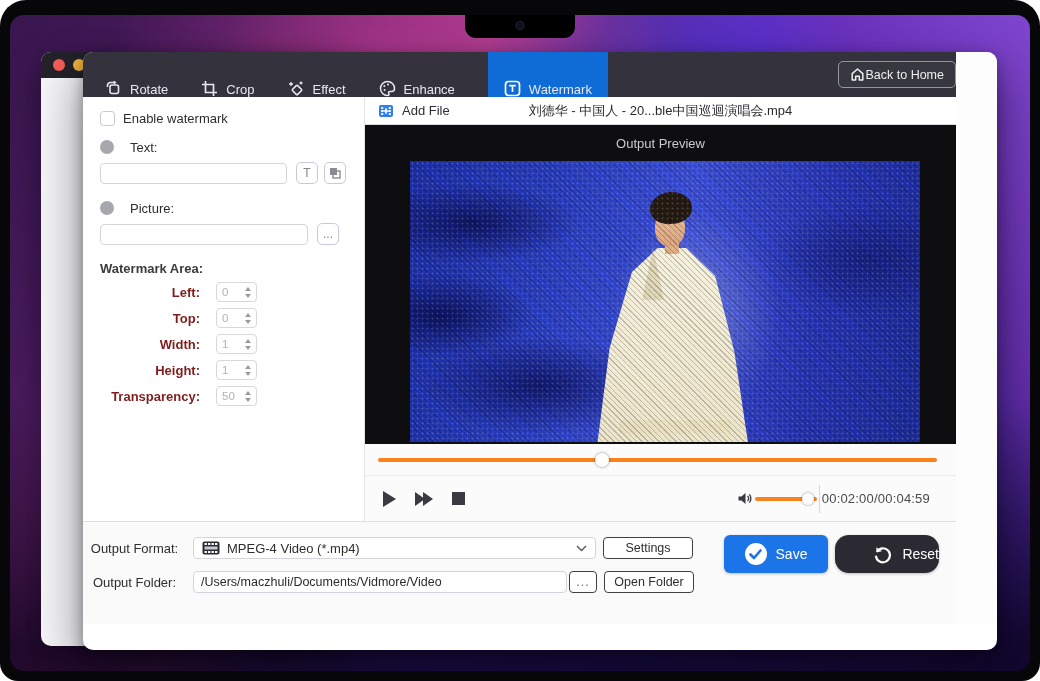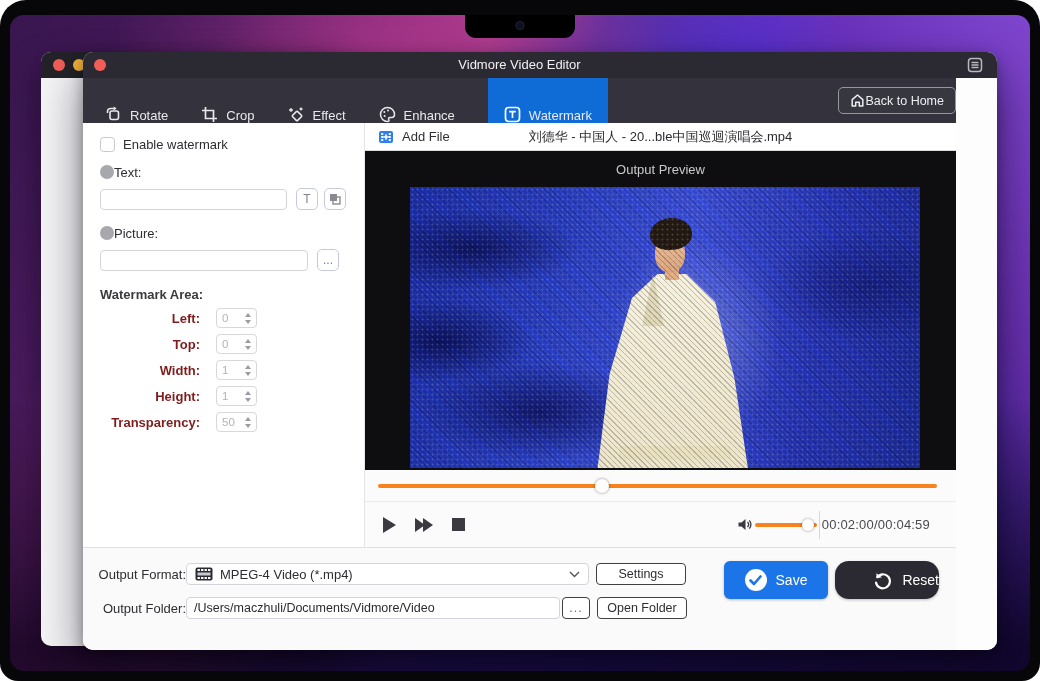--- a/index.html
+++ b/index.html
@@ -50,21 +50,21 @@
   .back-home { position:absolute; right:0; top:9px; height:27px; display:flex; align-items:center; 
                border:1px solid #96969f; border-radius:5px; padding:0 11px; color:#eeeef1; font-size:12.5px; background:rgba(255,255,255,0.02); }
 
   
   .content { display:flex; height:424px; flex:none; }
 
   
   .left-panel { width:282px; background:#ffffff; border-right:1px solid #e4e4e8; padding:12px 0 0 17px; font-size:13px; color:#2e2e32; }
   .check-row { display:flex; align-items:center; gap:8px; height:18px; }
   .checkbox { width:15px; height:15px; border:1.5px solid #c7c7cf; border-radius:3.5px; background:#fff; }
-  .radio-row { display:flex; align-items:flex-start; gap:0; height:16px; margin-top:12px; }
+  .radio-row { display:flex; align-items:center; gap:16px; height:16px; margin-top:12px; }
   .radio { width:14px; height:14px; border-radius:50%; background:#a7a7ae; }
   .ti-row { display:flex; align-items:center; gap:9px; margin-top:7px; }
   .text-input { width:187px; height:21px; border:1px solid #d4d4da; border-radius:4px; background:#fff; font-size:12px; padding:0 6px; outline:none; color:#333; }
   .pic-input { width:208px; }
   .sq-btn { width:22px; height:22px; border:1px solid #c9c9dd; border-radius:5px; background:#fff;
             display:flex; align-items:center; justify-content:center; color:#84848d; font-size:12px; }
   .sq-btn + .sq-btn { margin-left:-3px; }
   .area-label { margin-top:16px; }
   .frow { display:flex; align-items:center; margin-top:6px; }
   .frow:first-of-type { margin-top:9px; }
@@ -123,21 +123,21 @@
   .vol-time { display:flex; align-items:center; gap:2px; }
   .vol-track { position:relative; width:62px; height:4px; border-radius:2px; background:#f7821e; }
   .vol-thumb { position:absolute; top:50%; transform:translate(-50%,-50%); width:12px; height:12px; border-radius:50%;
                background:#fff; box-shadow:0 0 3px rgba(0,0,0,0.4); }
   .v-divider { width:1px; height:28px; background:#d8d8dc; }
   .time-text { font-size:13px; color:#4a4a4e; letter-spacing:0.2px; }
 
   
   .bottom-bar { height:103px; background:#fafafa; border-top:1px solid #e0e0e4; position:relative; padding-top:15px; font-size:13px; color:#2e2e32; }
   .ob-row { display:flex; align-items:center; margin-bottom:12px; }
-  .ob-label { width:103px; text-align:right; }
+  .ob-label { width:103px; text-align:center; margin-right:7px; }
   .dropdown { width:403px; height:22px; border:1px solid #d4d4da; border-radius:4px; background:#fff;
               display:flex; align-items:center; gap:7px; padding:0 8px; position:relative; }
   .dd-chev { margin-left:auto; }
   .small-btn { height:22px; border:1px solid #404040; border-radius:4px; background:#fff; display:flex;
                align-items:center; justify-content:center; font-size:12.5px; color:#2e2e32; }
   .settings-btn, .openfolder-btn { width:90px; margin-left:7px; }
   .folder-input { width:374px; height:22px; border:1px solid #d4d4da; border-radius:4px; background:#fff;
                   font-size:12.5px; padding:0 7px; color:#2b2b30; outline:none; }
   .dots-btn { width:28px; margin-left:2px; letter-spacing:1px; color:#6a6a72; }
   .save-btn { position:absolute; right:128px; top:13px; width:104px; height:38px; border-radius:6px;
@@ -161,32 +161,20 @@
     </div>
 
     <div class="bg-window">
       <div class="bg-titlebar">
         <span class="dot dot-red"></span>
         <span class="dot dot-yellow"></span>
       </div>
     </div>
 
     <div class="window">
-      <div class="titlebar">
-        <span class="dot dot-red"></span>
-        <span class="win-title">Vidmore Video Editor</span>
-        <span class="panel-icon">
-          <svg width="16" height="16" viewBox="0 0 16 16">
-              <rect x="1.5" y="1.5" width="13" height="13" rx="3" fill="none" stroke="#b8b8c1" stroke-width="1.5"></rect>
-              <line x1="4.5" y1="5.5" x2="11.5" y2="5.5" stroke="#b8b8c1" stroke-width="1.5"></line>
-              <line x1="4.5" y1="8" x2="11.5" y2="8" stroke="#b8b8c1" stroke-width="1.5"></line>
-              <line x1="4.5" y1="10.5" x2="11.5" y2="10.5" stroke="#b8b8c1" stroke-width="1.5"></line>
-            </svg>
-        </span>
-      </div>
 
       <div class="window-body">
         <div class="app-col">
 
           <div class="toolbar">
             <div class="tabs">
               <div class="tab">
                 <span>
                   <svg width="17" height="17" viewBox="0 0 17 17">
                       <rect x="5" y="5" width="8.5" height="8.5" rx="2" fill="none" stroke="#e8e8ec" stroke-width="1.6"></rect>

